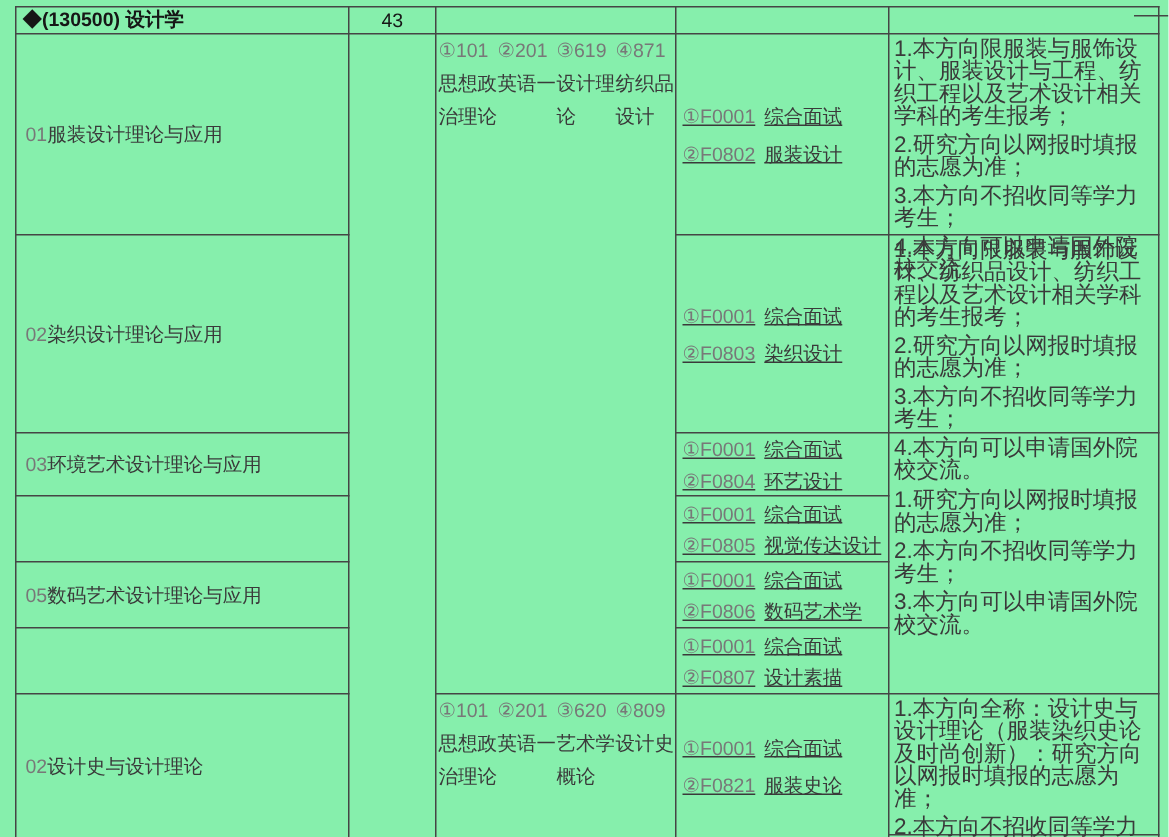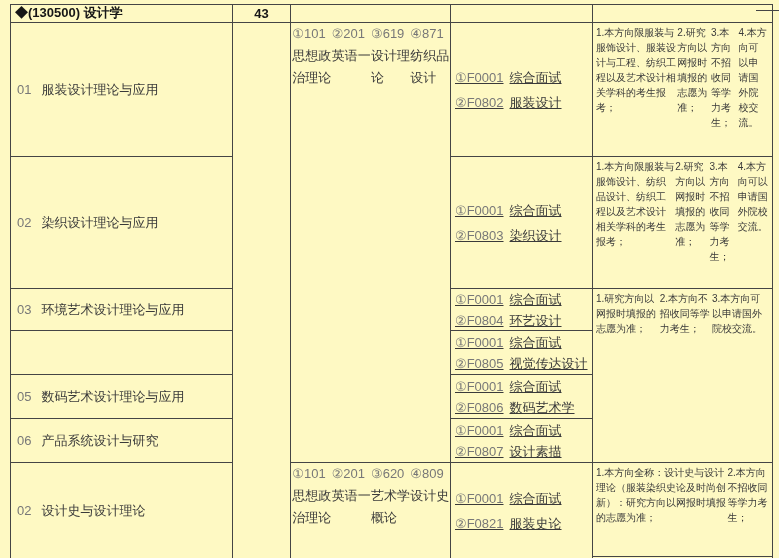--- a/index.html
+++ b/index.html
@@ -1,59 +1,59 @@
 <!DOCTYPE html>
 <html><head>
 <meta charset="utf-8">
 <style>
   html,body{margin:0;padding:0;background:#fff;}
-  .page{position:relative;width:779px;height:558px;background:#fef9c3;
+  .page{position:relative;width:779px;height:558px;background:#86efac;
         font-family:"Liberation Sans",sans-serif;color:#3a3a3a;overflow:hidden;}
   .vl,.hl{position:absolute;background:#454545;}
   .vl{width:1px;}
   .hl{height:1px;}
 
   
   .hdr-name{position:absolute;left:11px;top:4px;width:219px;height:18px;
             display:flex;align-items:center;padding-left:4px;
             font-weight:bold;font-size:13px;color:#161616;}
   .hdr-quota{position:absolute;left:233px;top:4px;width:57px;height:18px;
              display:flex;align-items:center;justify-content:center;
-             font-weight:bold;font-size:13px;color:#161616;}
+             font-weight:normal;font-size:13px;color:#161616;}
 
   
   .r1{top:23px;height:133px;}
   .r2{top:157px;height:131px;}
   .r3{top:289px;height:41px;}
   .r4{top:331px;height:43px;}
   .r5{top:375px;height:43px;}
   .r6{top:419px;height:43px;}
   .r7{top:463px;height:95px;}
 
   
   .dir{position:absolute;left:11px;width:214px;display:flex;align-items:center;
        padding-left:6px;font-size:13px;}
-  .dir .num{color:#787878;margin-right:10px;}
+  .dir .num{color:#787878;margin-right:0;}
 
   
   .subjects{position:absolute;left:295px;width:152px;display:flex;
             flex-direction:row;justify-content:center;
             font-size:13px;line-height:22px;}
   .subjects.main{top:23px;height:439px;}
   .code{color:#787878;margin-right:6px;}
 
   
   .exam2{position:absolute;left:455px;width:134px;display:flex;
          flex-direction:column;justify-content:center;font-size:13px;text-decoration:underline;}
   .exam2.tall{line-height:25px;}
   .exam2.short{line-height:21px;}
 
   
-  .notes{position:absolute;left:596px;width:172px;font-size:10px;
-         line-height:15px;display:flex;
+  .notes{position:absolute;left:596px;width:172px;font-size:15px;
+         line-height:15px;display:flex;flex-direction:column;
          padding-top:2px;box-sizing:border-box;}
   .notes .item{margin-bottom:4px;}
   .notes-r1{top:23px;height:133px;}
   .notes-r2{top:157px;height:131px;}
   .notes-m{top:289px;height:173px;justify-content:center;}
   .notes-r7{top:463px;height:93px;}
 </style>
 </head>
 <body>
 
@@ -101,24 +101,20 @@
     <span class="num">02</span>
     <span>染织设计理论与应用</span>
   </div>
   <div class="dir r3">
     <span class="num">03</span>
     <span>环境艺术设计理论与应用</span>
   </div>
   <div class="dir r5">
     <span class="num">05</span>
     <span>数码艺术设计理论与应用</span>
-  </div>
-  <div class="dir r6">
-    <span class="num">06</span>
-    <span>产品系统设计与研究</span>
   </div>
   <div class="dir r7">
     <span class="num">02</span>
     <span>设计史与设计理论</span>
   </div>
 
   <div class="subjects main">
     <div><span class="code">①101</span><span>思想政治理论</span></div>
     <div><span class="code">②201</span><span>英语一</span></div>
     <div><span class="code">③619</span><span>设计理论</span></div>

